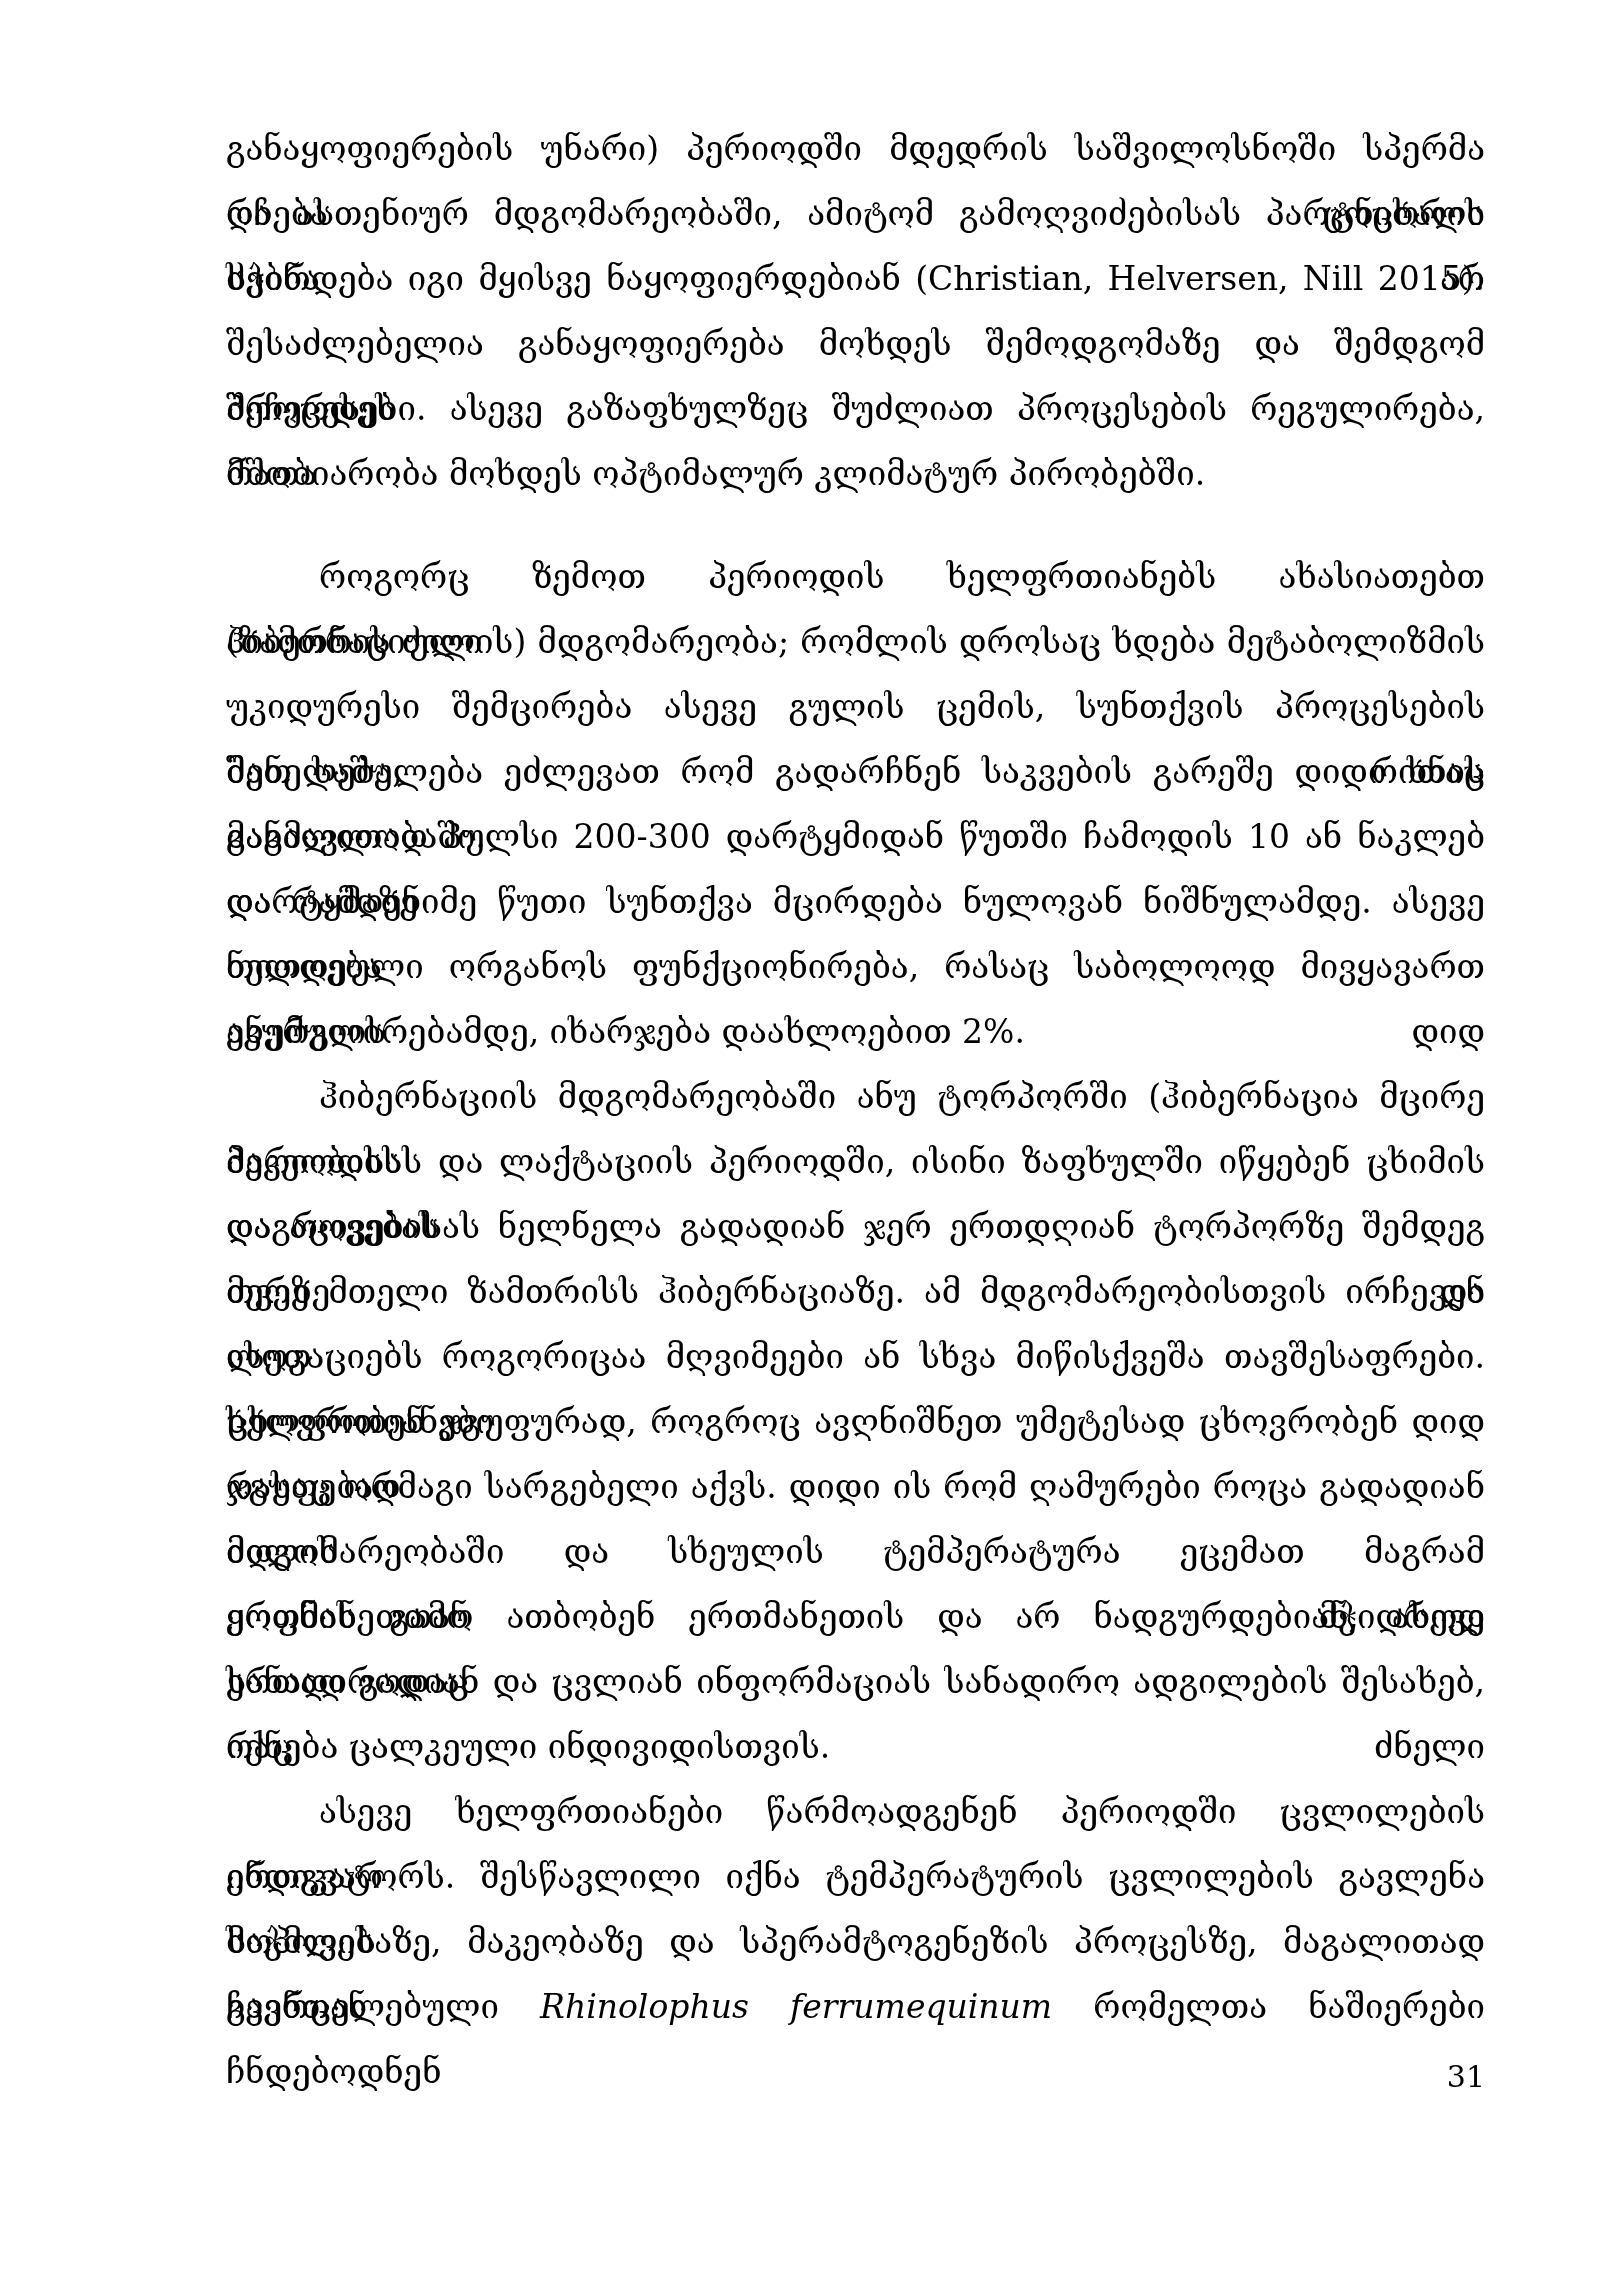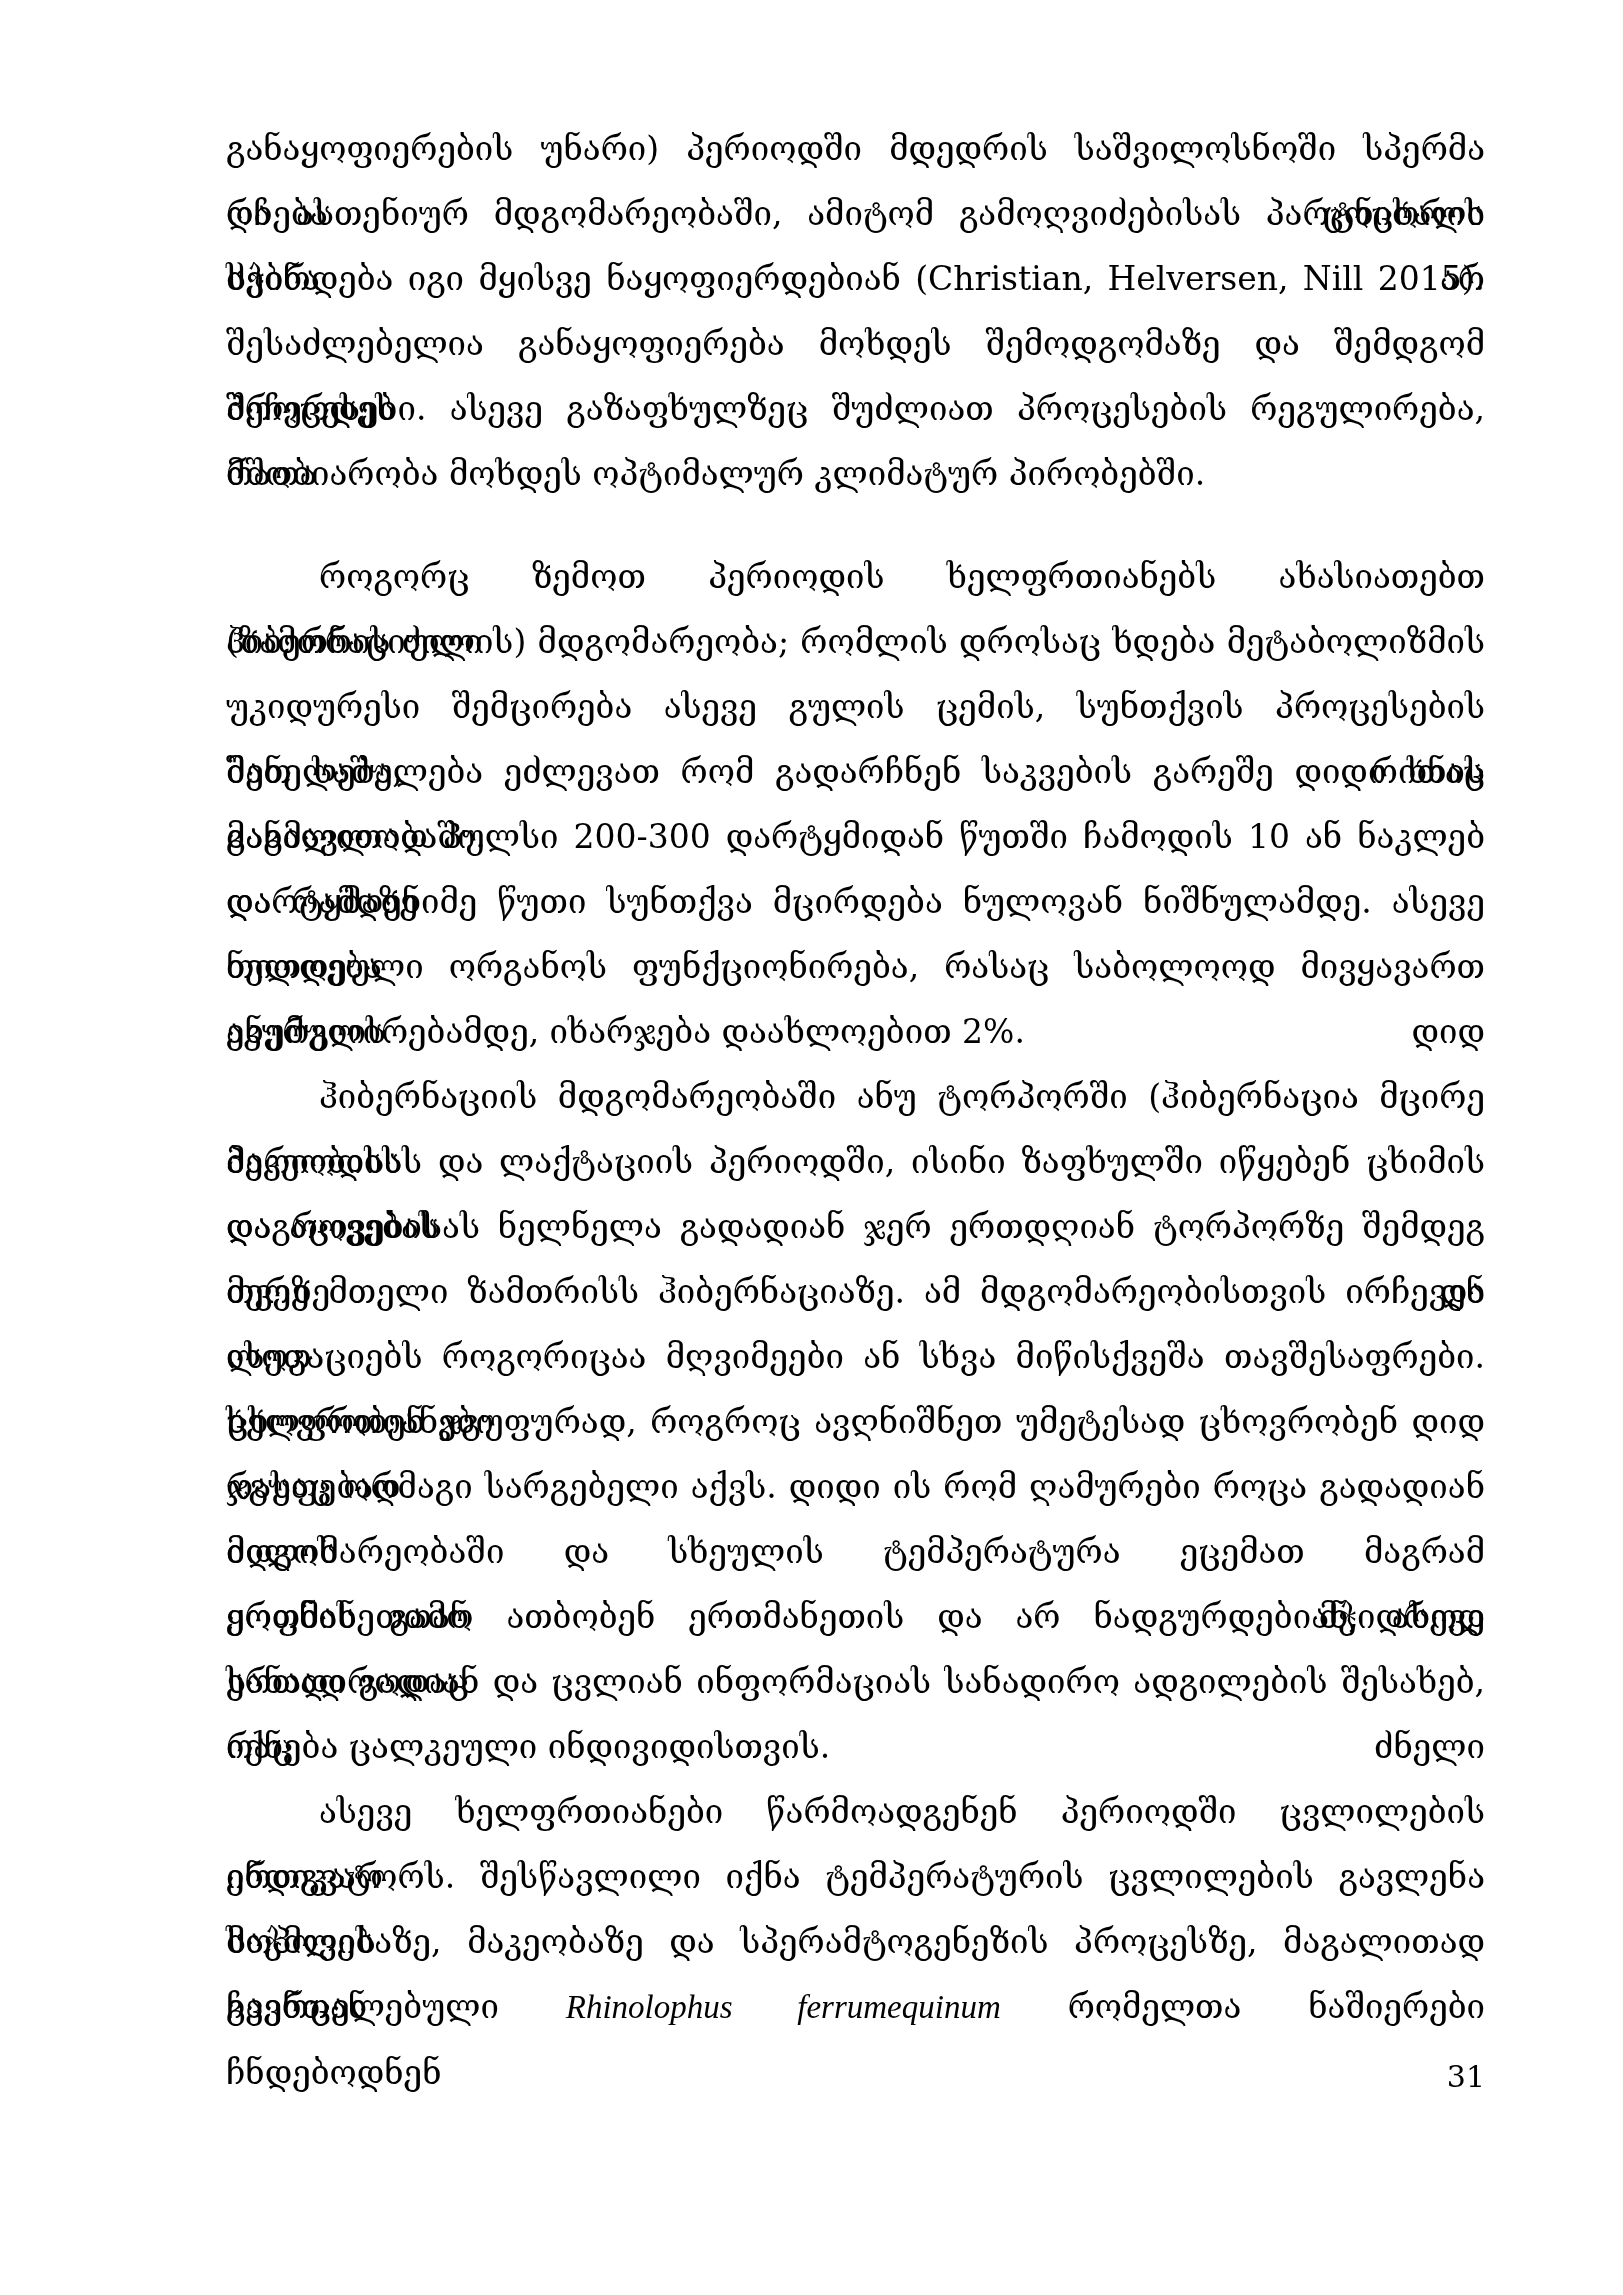--- a/index.html
+++ b/index.html
@@ -21,21 +21,21 @@
     line-height: 65px;
     height: 65px;
     text-align: justify;
     text-align-last: justify;
     white-space: normal;
   }
   .line.last {
     text-align-last: left;
   }
   .line.indent { text-indent: 93px; }
-  .latin { font-style: italic; font-family: Liberation Serif, serif; }
+  .latin { font-style: italic; }
   .page-num {
     margin-top: 18px;
     font-size: 30px;
     line-height: 39px;
     text-align: right;
   }
 </style>
 </head>
 <body>
 

